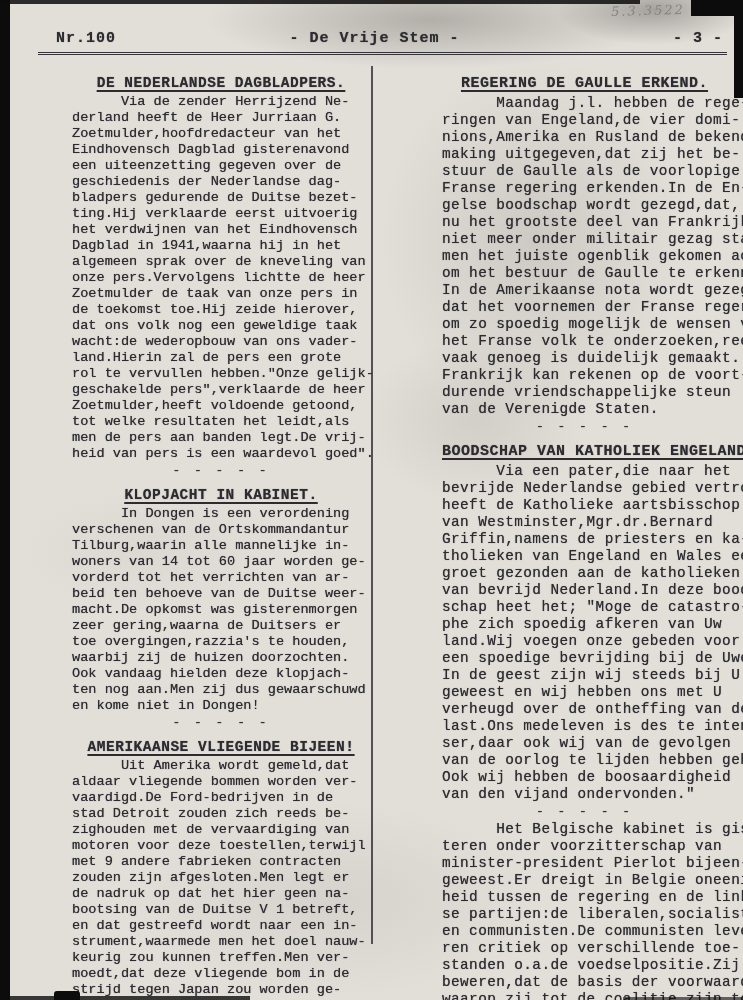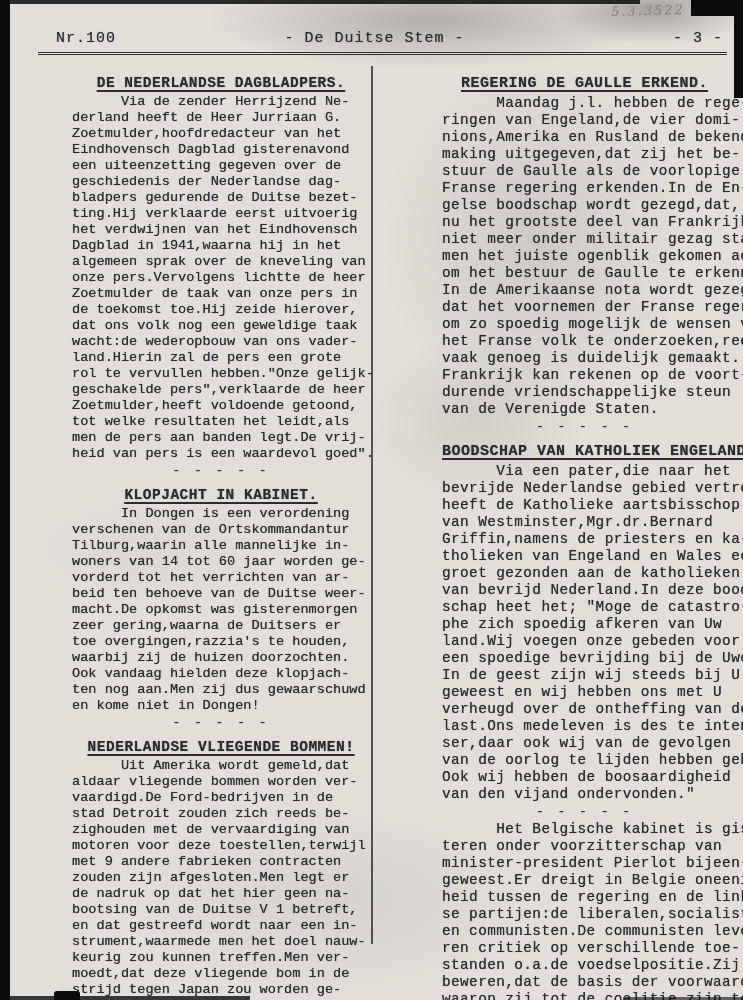--- a/index.html
+++ b/index.html
@@ -29,21 +29,21 @@
   .handwriting {
     position:absolute; top:3px; right:58px;
     font-family:"DejaVu Serif",serif; font-style:italic;
     font-size:13px; letter-spacing:2px; color:#85837d;
     transform:rotate(-1.5deg);
   }
 
   .masthead {
     position:absolute; left:38px; right:16px; top:30px;
     display:flex; justify-content:space-between; align-items:center;
-    font-size:15px; font-weight:normal; letter-spacing:1px;
+    font-size:15px; font-weight:bold; letter-spacing:1px;
     border-bottom:3px double #333338;
     padding:0 4px 5px 18px;
     text-shadow:0 0 1px rgba(40,40,45,.6);
   }
   .masthead .issue { flex:0 0 auto; }
   .masthead .title { flex:1 1 auto; text-align:center; padding-right:40px; }
   .masthead .pageno { flex:0 0 auto; }
 
   .columns { position:absolute; left:0; top:62px; width:743px; display:flex;gap:48px; }
   .col { box-sizing:border-box; }
@@ -74,21 +74,21 @@
 </style>
 </head>
 <body>
 
 <div class="scan">
 
   <div class="handwriting">5.3.3522</div>
 
   <div class="masthead">
     <span class="issue">Nr.100</span>
-    <span class="title">- De Duitse Stem -</span>
+    <span class="title">- De Vrije Stem -</span>
     <span class="pageno">- 3 -</span>
   </div>
 
   <div class="col-divider"></div>
 
   <div class="columns">
     <div class="col col-left" id="col-left">
   <article>
     <h2 class="headline">DE NEDERLANDSE DAGBLADPERS.</h2>
     <div class="body">      Via de zender Herrijzend Ne-
@@ -129,21 +129,21 @@
 zeer gering,waarna de Duitsers er
 toe overgingen,razzia's te houden,
 waarbij zij de huizen doorzochten.
 Ook vandaag hielden deze klopjach-
 ten nog aan.Men zij dus gewaarschuwd
 en kome niet in Dongen!</div>
     <div class="sep">- - - - -</div>
   </article>
 
   <article>
-    <h2 class="headline">NEDERLANDSE VLIEGENDE BOMMEN!</h2>
+    <h2 class="headline">AMERIKAANSE VLIEGENDE BIJEEN!</h2>
     <div class="body">      Uit Amerika wordt gemeld,dat
 aldaar vliegende bommen worden ver-
 vaardigd.De Ford-bedrijven in de
 stad Detroit zouden zich reeds be-
 zighouden met de vervaardiging van
 motoren voor deze toestellen,terwijl
 met 9 andere fabrieken contracten
 zouden zijn afgesloten.Men legt er
 de nadruk op dat het hier geen na-
 bootsing van de Duitse V 1 betreft,

